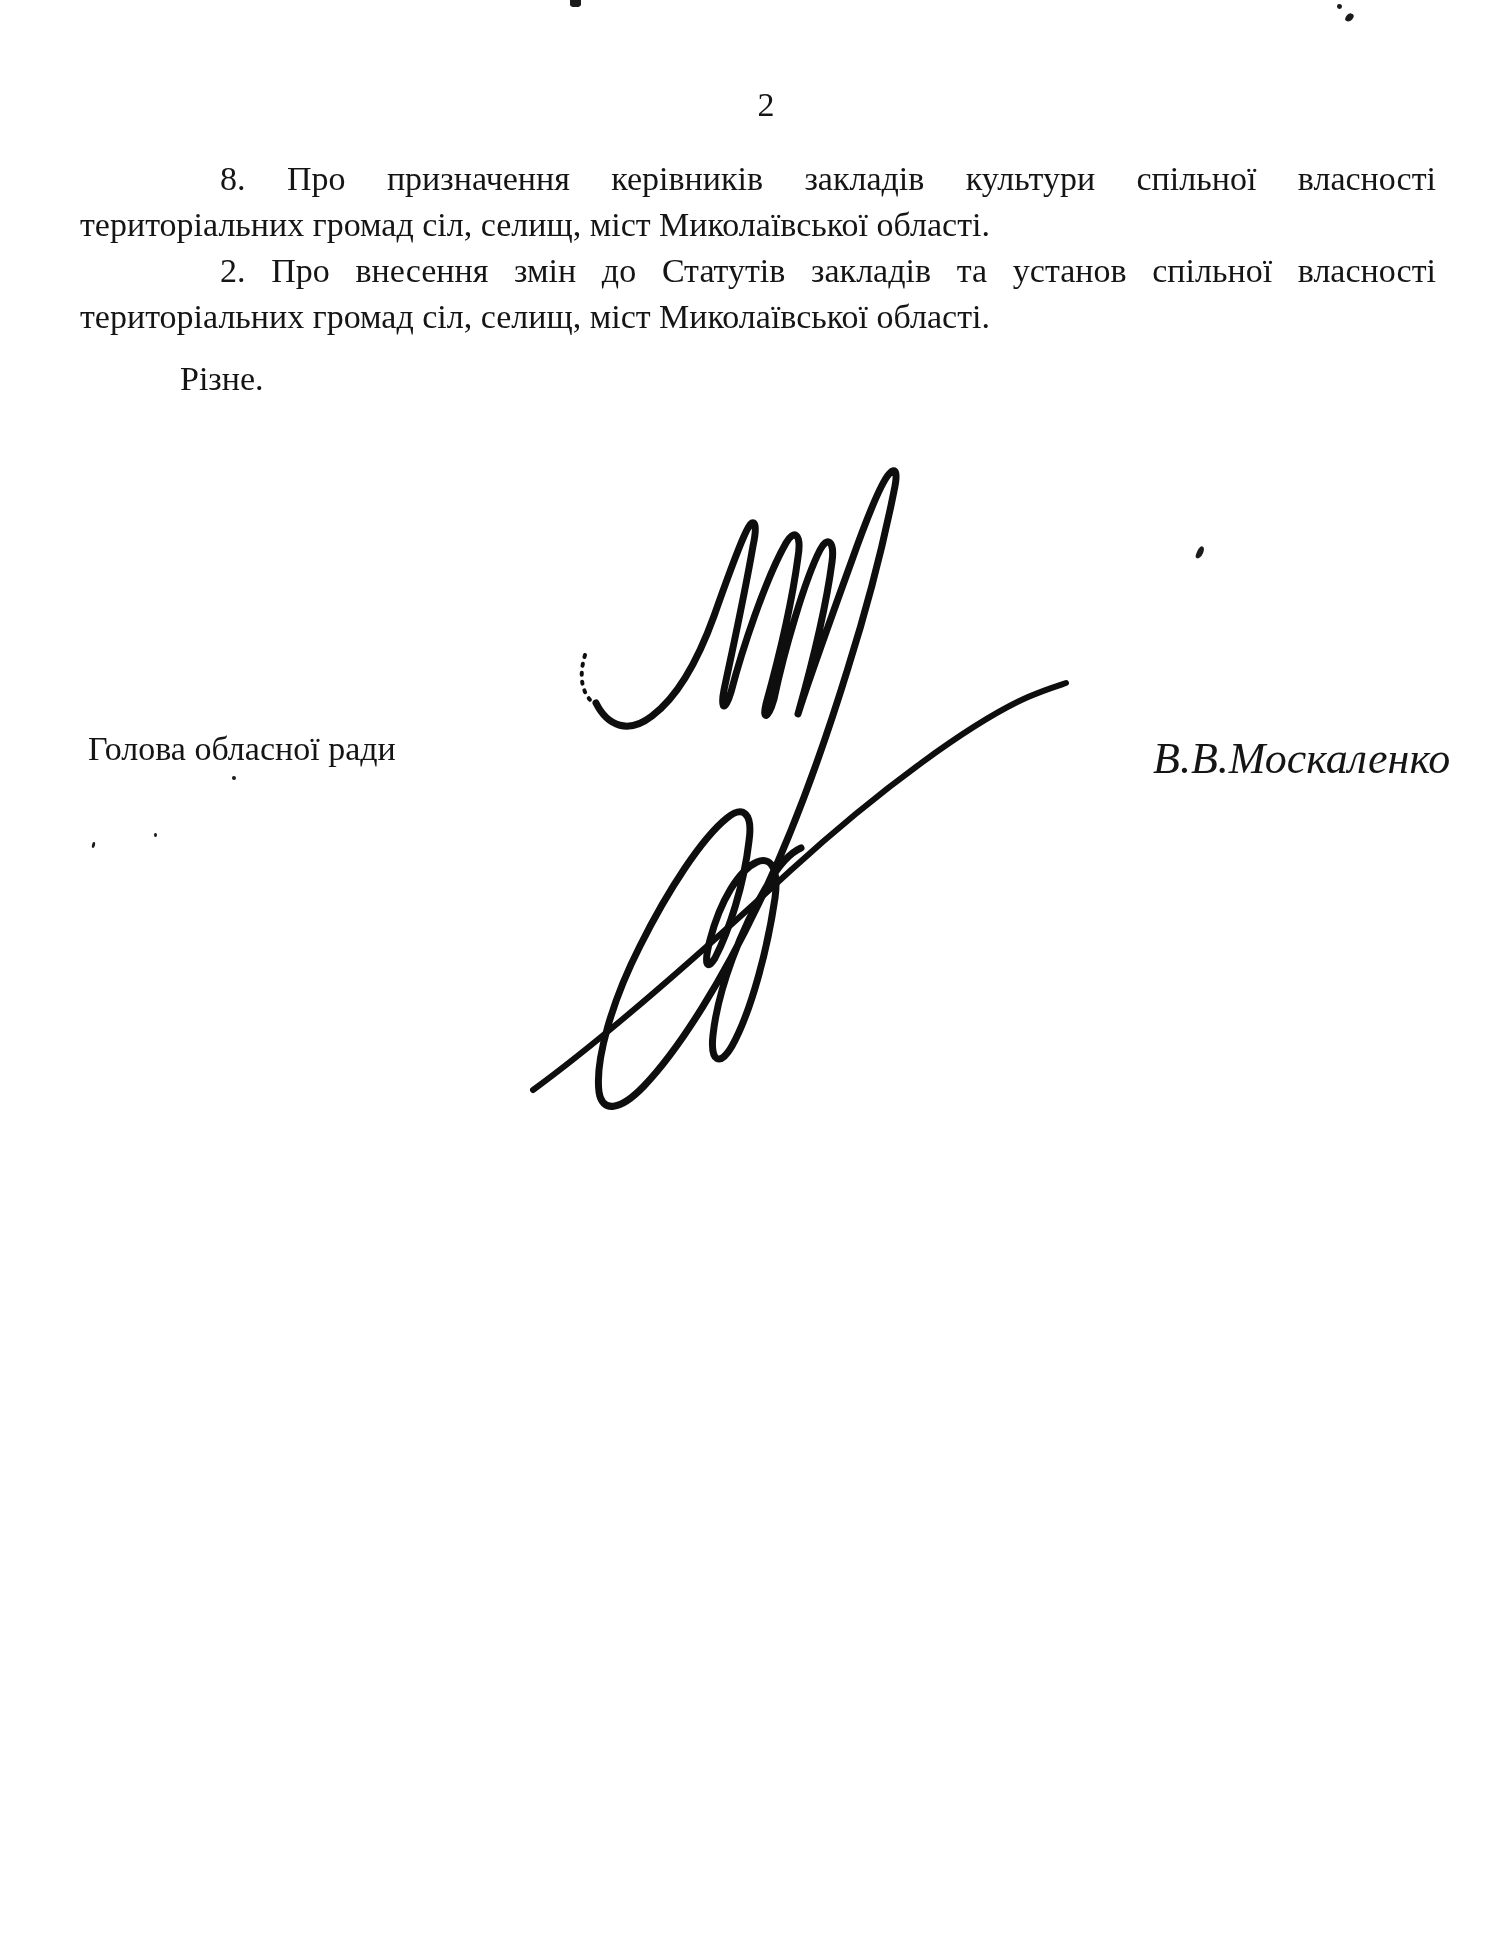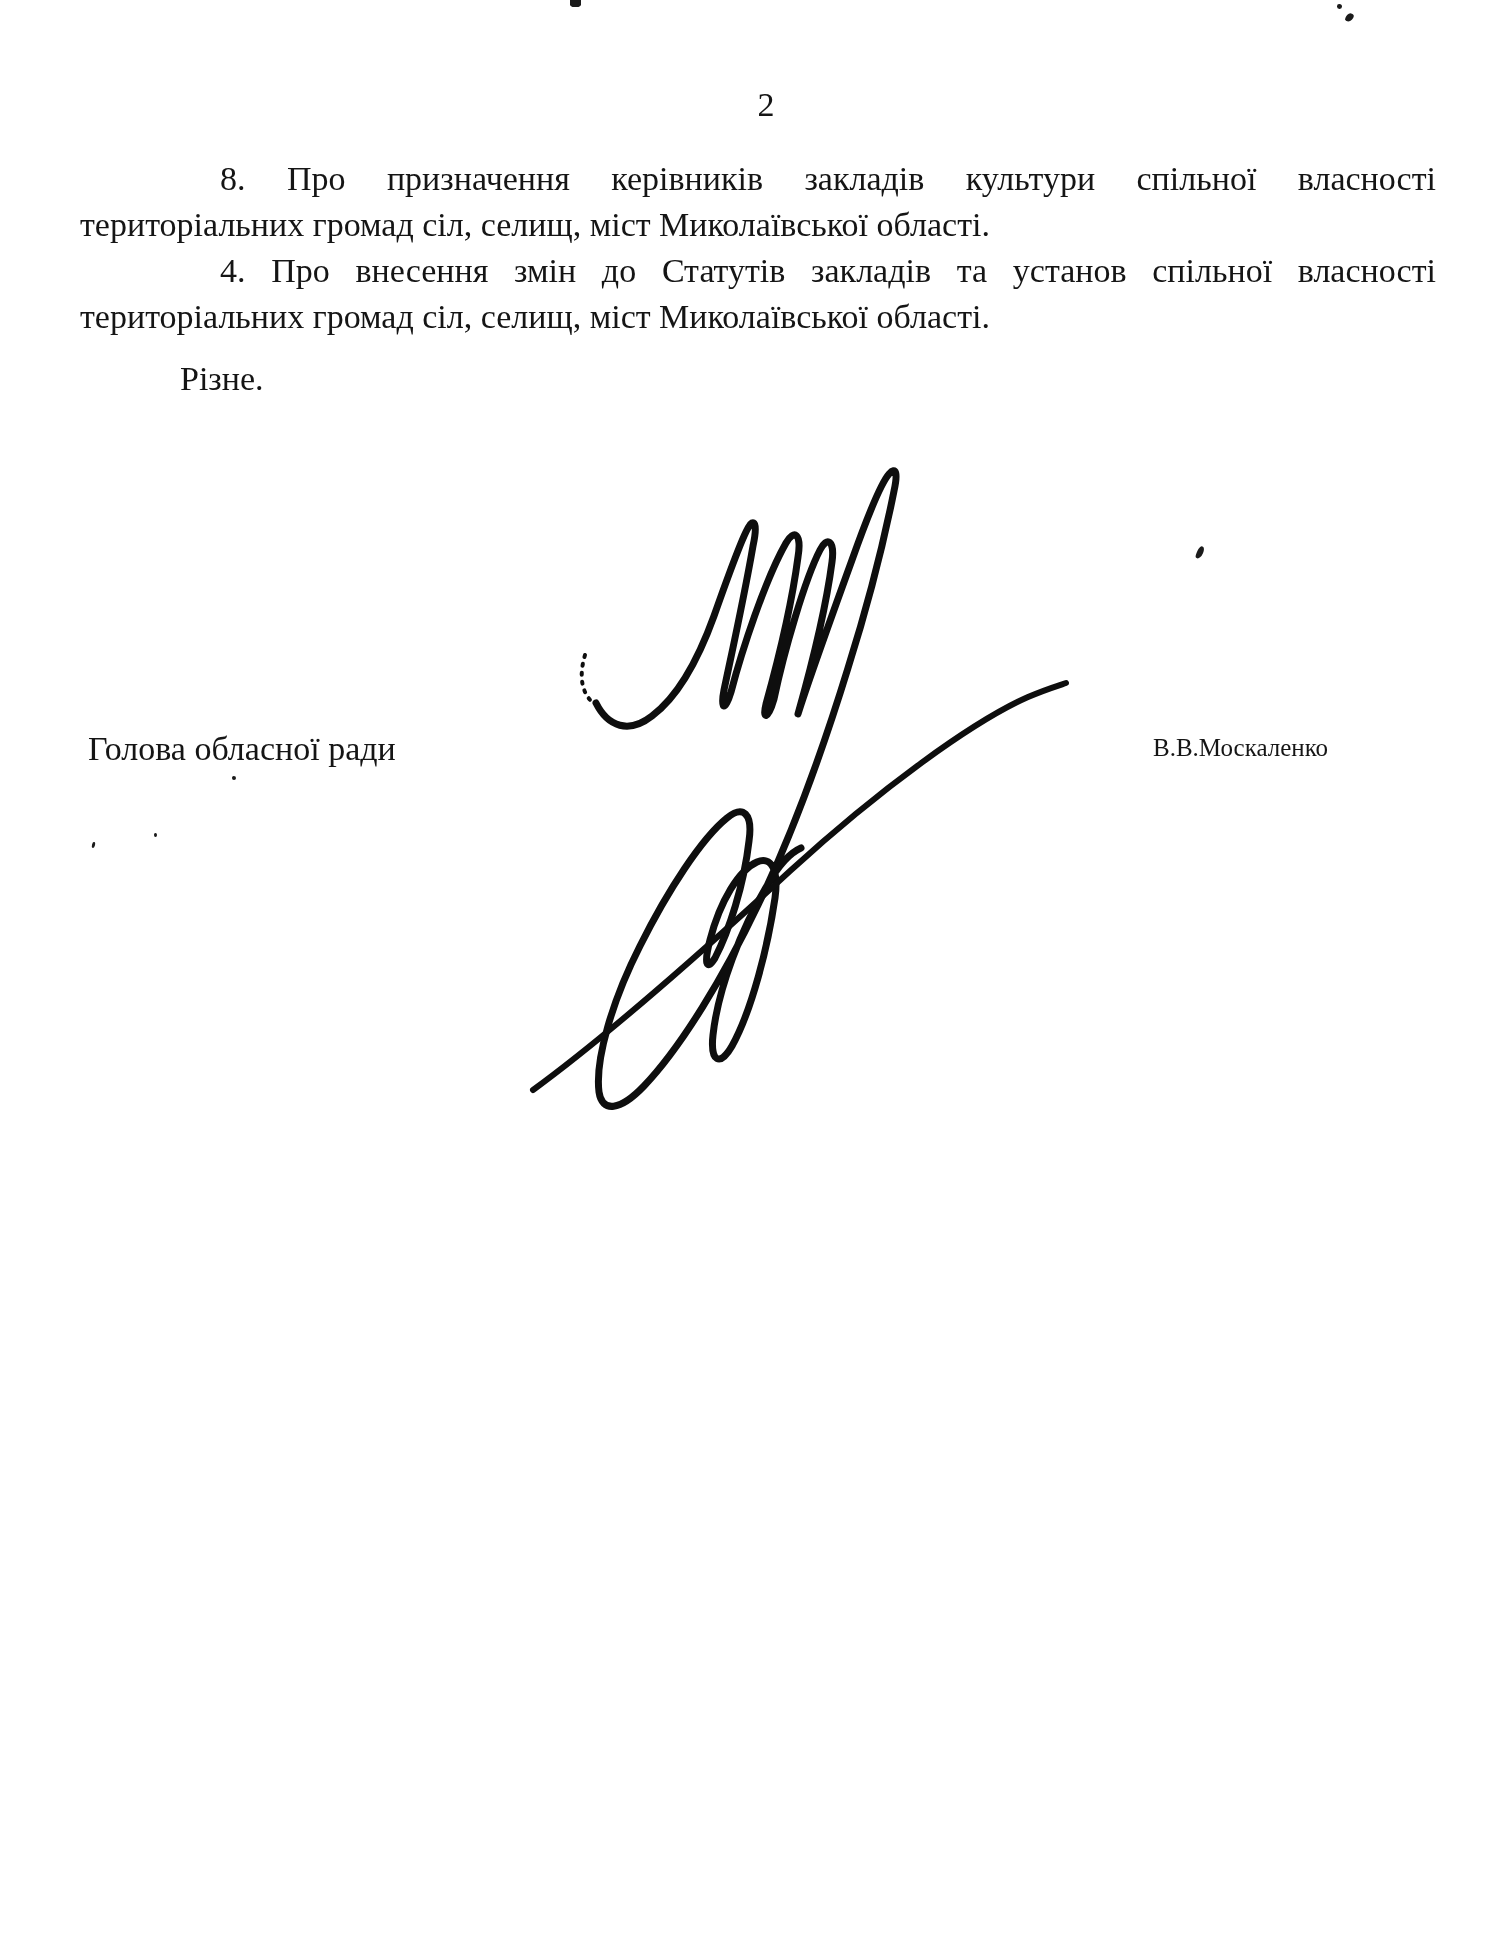--- a/index.html
+++ b/index.html
@@ -49,23 +49,24 @@
     top: 729px;
     font-size: 34px;
     line-height: 1.2;
     white-space: nowrap;
     text-align: right;
   }
   .sign-row-name {
     position: absolute;
     left: 1153px;
     top: 733px;
-    font-size: 25px;
+    font-size: 44px;
     line-height: 1.2;
     white-space: nowrap;
+    font-style: italic;
   }
   .signature-svg {
     position: absolute;
     left: 520px;
     top: 440px;
     width: 570px;
     height: 690px;
     pointer-events: none;
   }
   .speck {
@@ -83,21 +84,21 @@
 </style>
 </head>
 <body>
 
 <div class="page">
 
   <div class="page-number">2</div>
 
   <div class="body-text">
     <p>8. Про призначення керівників закладів культури спільної власності територіальних громад сіл, селищ, міст Миколаївської області.</p>
-    <p>4. Про внесення змін до Статутів закладів та установ спільної власності територіальних громад сіл, селищ, міст Миколаївської області.</p>
+    <p>2. Про внесення змін до Статутів закладів та установ спільної власності територіальних громад сіл, селищ, міст Миколаївської області.</p>
     <p class="misc">Різне.</p>
   </div>
 
   <div class="sign-row-title">Голова обласної ради</div>
 
   <div class="sign-row-name">В.В.Москаленко</div>
 
   <svg class="signature-svg" viewBox="520 440 570 690" xmlns="http://www.w3.org/2000/svg">
     <g fill="none" stroke="#0e0e0e" stroke-linecap="round" stroke-linejoin="round">
 

